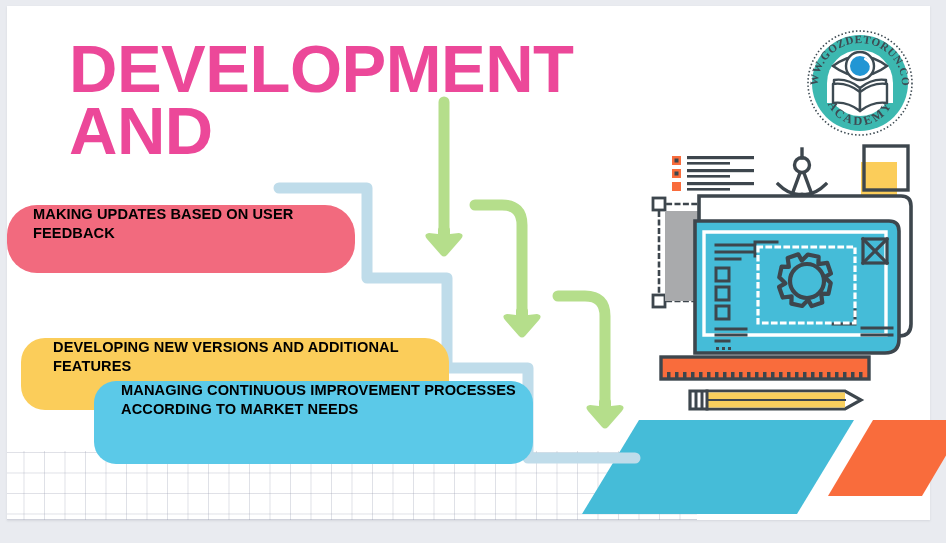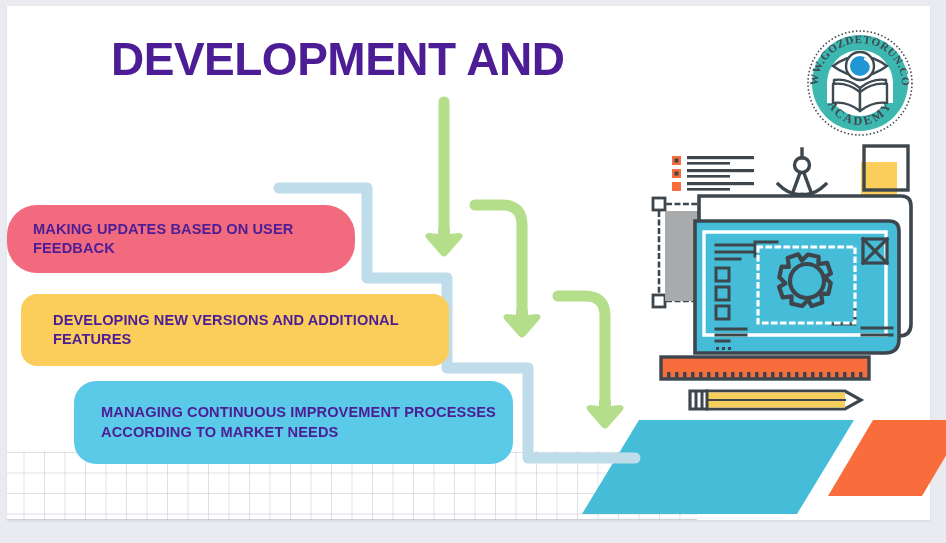--- a/index.html
+++ b/index.html
@@ -27,55 +27,54 @@
     background-position:-4px 1px;
   }
   .grid:after{
     content:"";position:absolute;left:0;right:0;bottom:0;height:1px;
     background:rgba(150,155,175,.45);
   }
 
   
   .title{
     position:absolute;left:62px;top:32px;width:640px;
-    color:#4c1d95;
-    font-size:46px;
+    color:#ec4899;
+    font-size:67px;
     font-weight:bold;
     line-height:.93;
     letter-spacing:-0.5px;
     text-transform:uppercase;
     font-stretch:condensed;
-    margin-left:42px;
   }
   .title .l2{display:block;}
 
   
   .logo{position:absolute;left:798px;top:22px;width:110px;height:110px;}
 
   
   .layer{position:absolute;left:0;top:0;width:923px;height:514px;overflow:visible;}
 
   
   .pill{
     position:absolute;
     border-radius:26px;
-    display:flex;align-items:center;
-    color:#4c1d95;
+    display:flex;
+    color:#000000;
     font-size:14.6px;
     font-weight:bold;
     line-height:1.33;
     letter-spacing:.1px;
     text-transform:uppercase;
     box-sizing:border-box;
   }
   .pill-1{left:0px;  top:199px; width:348px; height:68px;  background:#f26a7e; padding-left:26px; padding-right:14px;}
   .pill-2{left:14px; top:288px; width:428px; height:72px;  background:#fbcd5a; padding-left:32px; padding-right:14px;}
-  .pill-3{left:67px; top:375px; width:439px; height:83px;  background:#5bc9e8; padding-left:27px; padding-right:9px;}
+  .pill-3{left:87px; top:375px; width:439px; height:83px;  background:#5bc9e8; padding-left:27px; padding-right:9px;}
   .pill-1{border-radius:30px;}
-  .pill-2{border-radius:16px;}
+  .pill-2{border-radius:24px;margin-top:44px;}
   .pill-3{border-radius:22px;}
 </style>
 </head>
 <body>
 
 <div id="stage">
 
   <div class="artboard">
 
     <div class="grid"></div>

